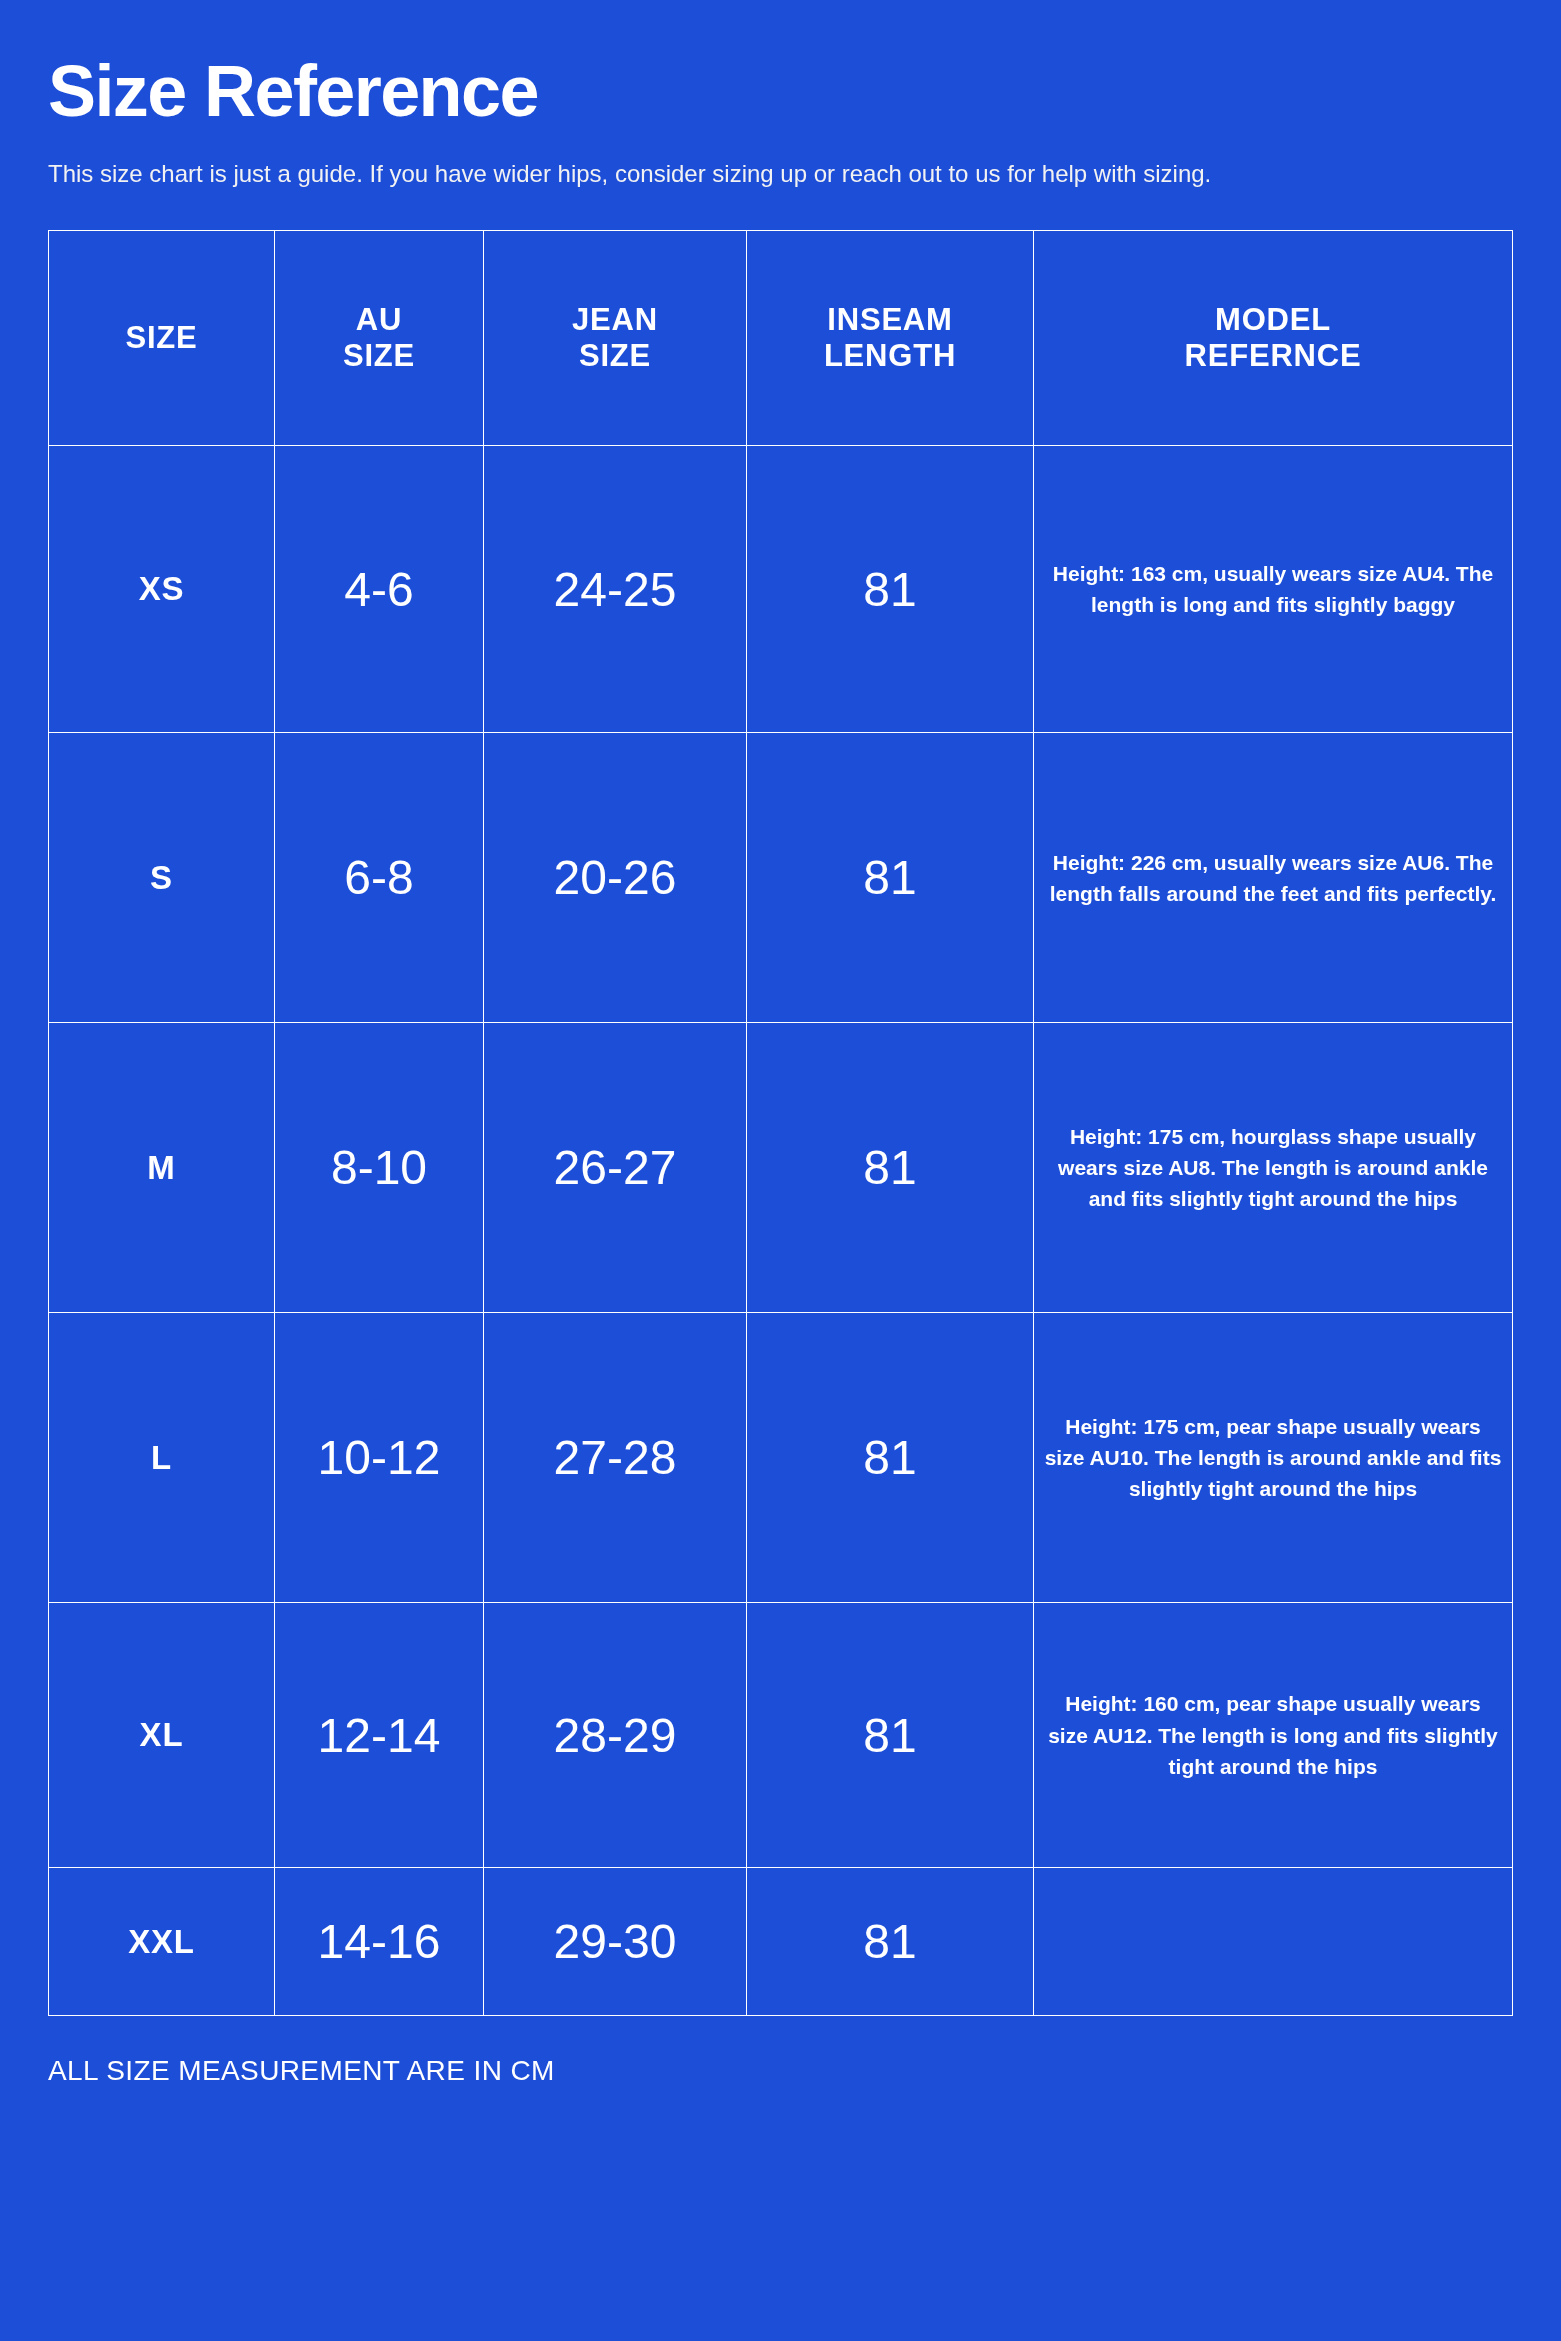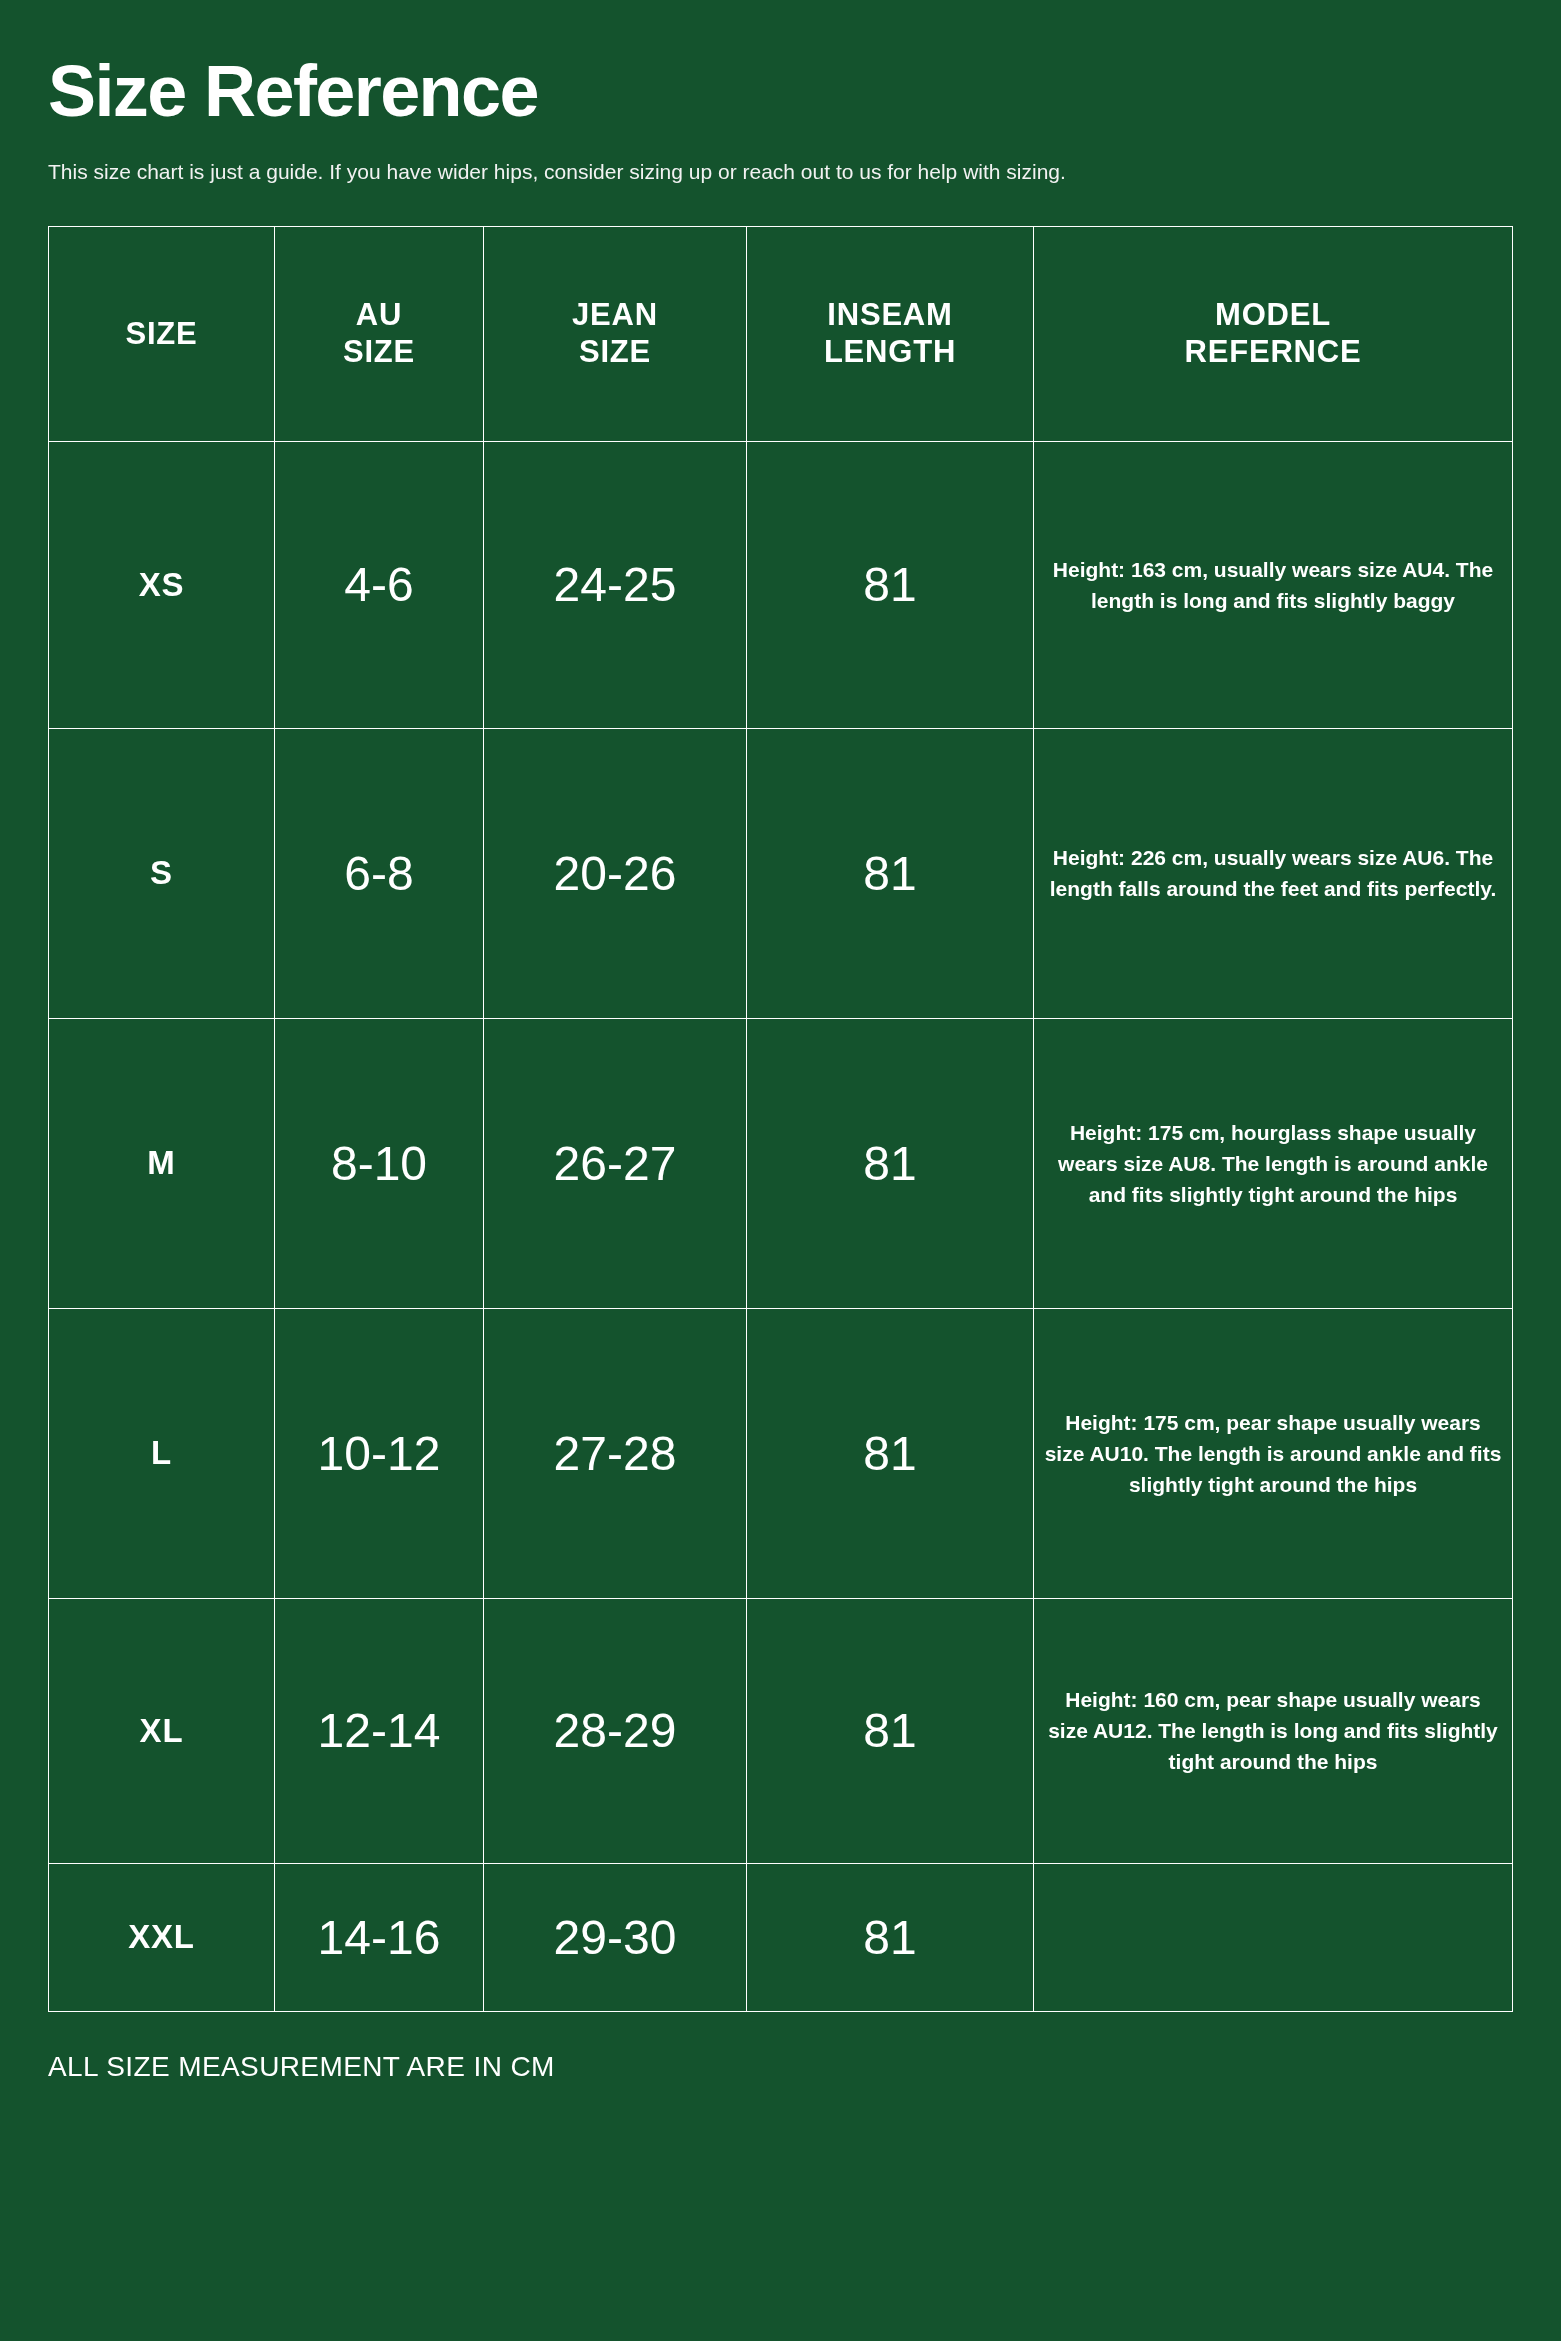--- a/index.html
+++ b/index.html
@@ -12,32 +12,32 @@
     height: 2342px;
     font-family: "Liberation Sans", sans-serif;
     color: #ffffff;
     -webkit-font-smoothing: antialiased;
   }
   .page {
     box-sizing: border-box;
     width: 1561px;
     height: 2342px;
     padding: 55px 48px 0 48px;
-    background: #14532d;
+    background: #1d4ed8;
   }
   .title {
     font-size: 72px;
     font-weight: 700;
     letter-spacing: -1.6px;
     line-height: 1.0;
     margin: 0 0 30px 0;
     color: #ffffff;
   }
   .intro {
-    font-size: 21px;
+    font-size: 24px;
     line-height: 1.42;
     font-weight: 400;
     color: #f2f2f2;
     margin: 0 0 39px 0;
     max-width: 1468px;
   }
   table.size-table {
     width: 1465px;
     border-collapse: collapse;
     table-layout: fixed;

